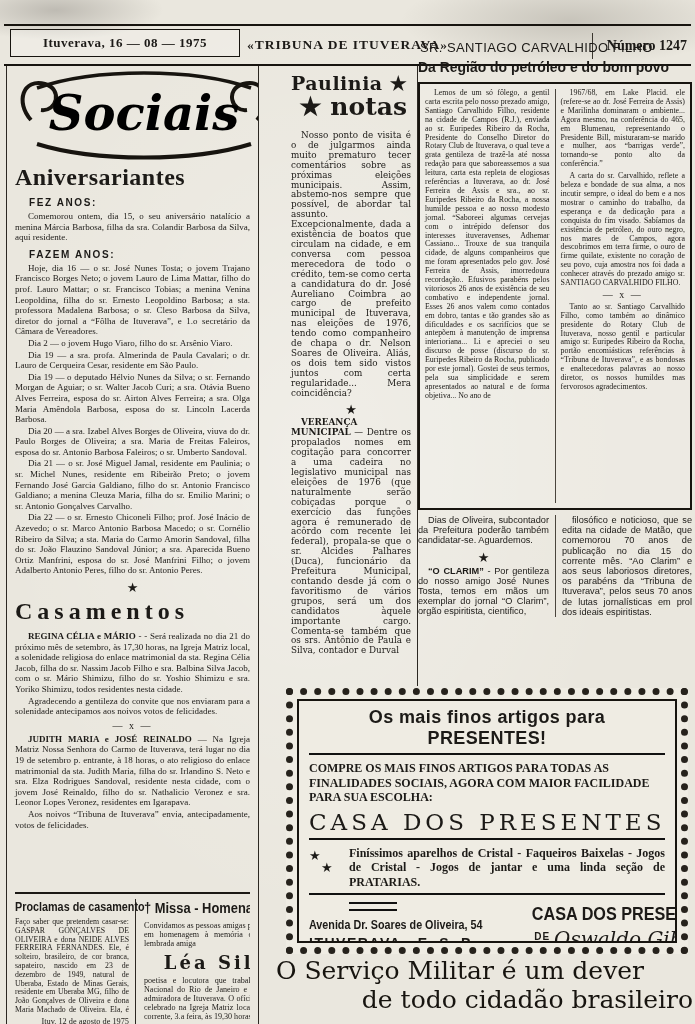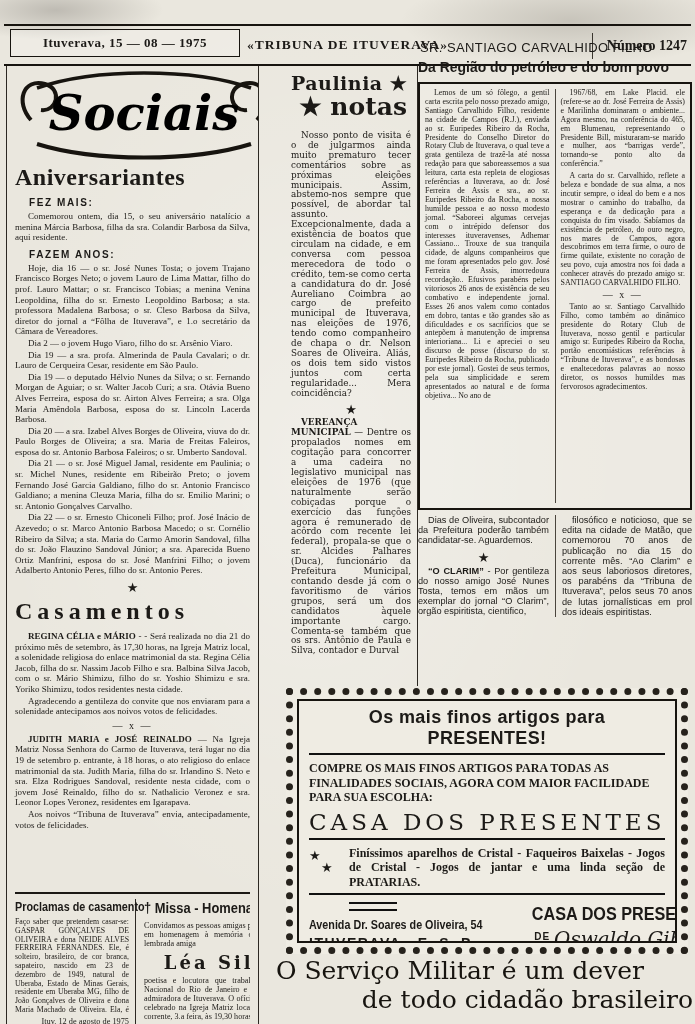--- a/index.html
+++ b/index.html
@@ -88,40 +88,40 @@
   svg text{font-family:"DejaVu Serif",serif;}
 </style>
 </head>
 <body>
 
 <div class="page">
 
   <div class="rule-top"></div>
 
   <header class="masthead">
-    <div class="date-box">Ituverava, 15 — 08 — 1975</div>
+    <div class="date-box">Ituverava, 16 — 08 — 1975</div>
     <div class="mast-title">«TRIBUNA DE ITUVERAVA»</div>
     <div class="mast-number">Número 1247</div>
   </header>
 
   <section class="col-left">
 
     <div class="sociais-logo">
       <svg width="258" height="92" viewBox="0 0 258 92">
         <path d="M16,52 C0,34 8,10 30,16 C48,21 42,44 26,42" fill="none" stroke="#17140f" stroke-width="4"></path>
         <path d="M242,52 C258,34 250,10 228,16 C210,21 216,44 232,42" fill="none" stroke="#17140f" stroke-width="4"></path>
         <path d="M22,20 C80,0 178,0 236,20" fill="none" stroke="#17140f" stroke-width="3.5"></path>
         <path d="M22,76 C80,94 178,94 236,76" fill="none" stroke="#17140f" stroke-width="4"></path>
         <text x="129" y="62" text-anchor="middle" font-size="48" font-style="italic" font-weight="bold">Sociais</text>
       </svg>
     </div>
 
     <h2 class="h-aniv">Aniversariantes</h2>
 
-    <div class="label">FEZ MAIS:</div>
+    <div class="label">FEZ ANOS:</div>
     <p class="body">Comemorou ontem, dia 15, o seu aniversário natalício a menina Márcia Barbosa, filha da sra. Colandir Barbosa da Silva, aqui residente.</p>
 
     <div class="label">FAZEM ANOS:</div>
     <p class="body">Hoje, dia 16 — o sr. José Nunes Tosta; o jovem Trajano Francisco Borges Neto; o jovem Lauro de Lima Mattar, filho do prof. Lauro Mattar; o sr. Francisco Tobias; a menina Venina Leopoldina, filha do sr. Ernesto Leopoldino Barbosa; a sta. professora Madalena Barbosa; o sr. Cleso Barbosa da Silva, diretor do jornal a “Fôlha de Ituverava”, e 1.o secretário da Câmara de Vereadores.</p>
     <p class="body">Dia 2 — o jovem Hugo Viaro, filho do sr. Arsênio Viaro.</p>
     <p class="body">Dia 19 — a sra. profa. Almerinda de Paula Cavalari; o dr. Lauro de Cerqueira Cesar, residente em São Paulo.</p>
     <p class="body">Dia 19 — o deputado Hélvio Nunes da Silva; o sr. Fernando Morgan de Aguiar; o sr. Walter Jacob Curi; a sra. Otávia Bueno Alves Ferreira, esposa do sr. Airton Alves Ferreira; a sra. Olga Maria Amêndola Barbosa, esposa do sr. Lincoln Lacerda Barbosa.</p>
     <p class="body">Dia 20 — a sra. Izabel Alves Borges de Oliveira, viuva do dr. Paulo Borges de Oliveira; a sra. Maria de Freitas Faleiros, esposa do sr. Antonio Barbosa Faleiros; o sr. Umberto Sandoval.</p>
     <p class="body">Dia 21 — o sr. José Miguel Jamal, residente em Paulinia; o sr. Michel Nunes, residente em Ribeirão Preto; o jovem Fernando José Garcia Galdiano, filho do sr. Antonio Francisco Galdiano; a menina Cleuza Maria, filha do sr. Emilio Marini; o sr. Antonio Gonçalves Carvalho.</p>
     <p class="body">Dia 22 — o sr. Ernesto Chiconeli Filho; prof. José Inácio de Azevedo; o sr. Marco Antonio Barbosa Macedo; o sr. Cornélio Ribeiro da Silva; a sta. Maria do Carmo Amorin Sandoval, filha do sr. João Flauzino Sandoval Júnior; a sra. Aparecida Bueno Ortiz Manfrini, esposa do sr. José Manfrini Filho; o jovem Adalberto Antonio Peres, filho do sr. Antonio Peres.</p>

